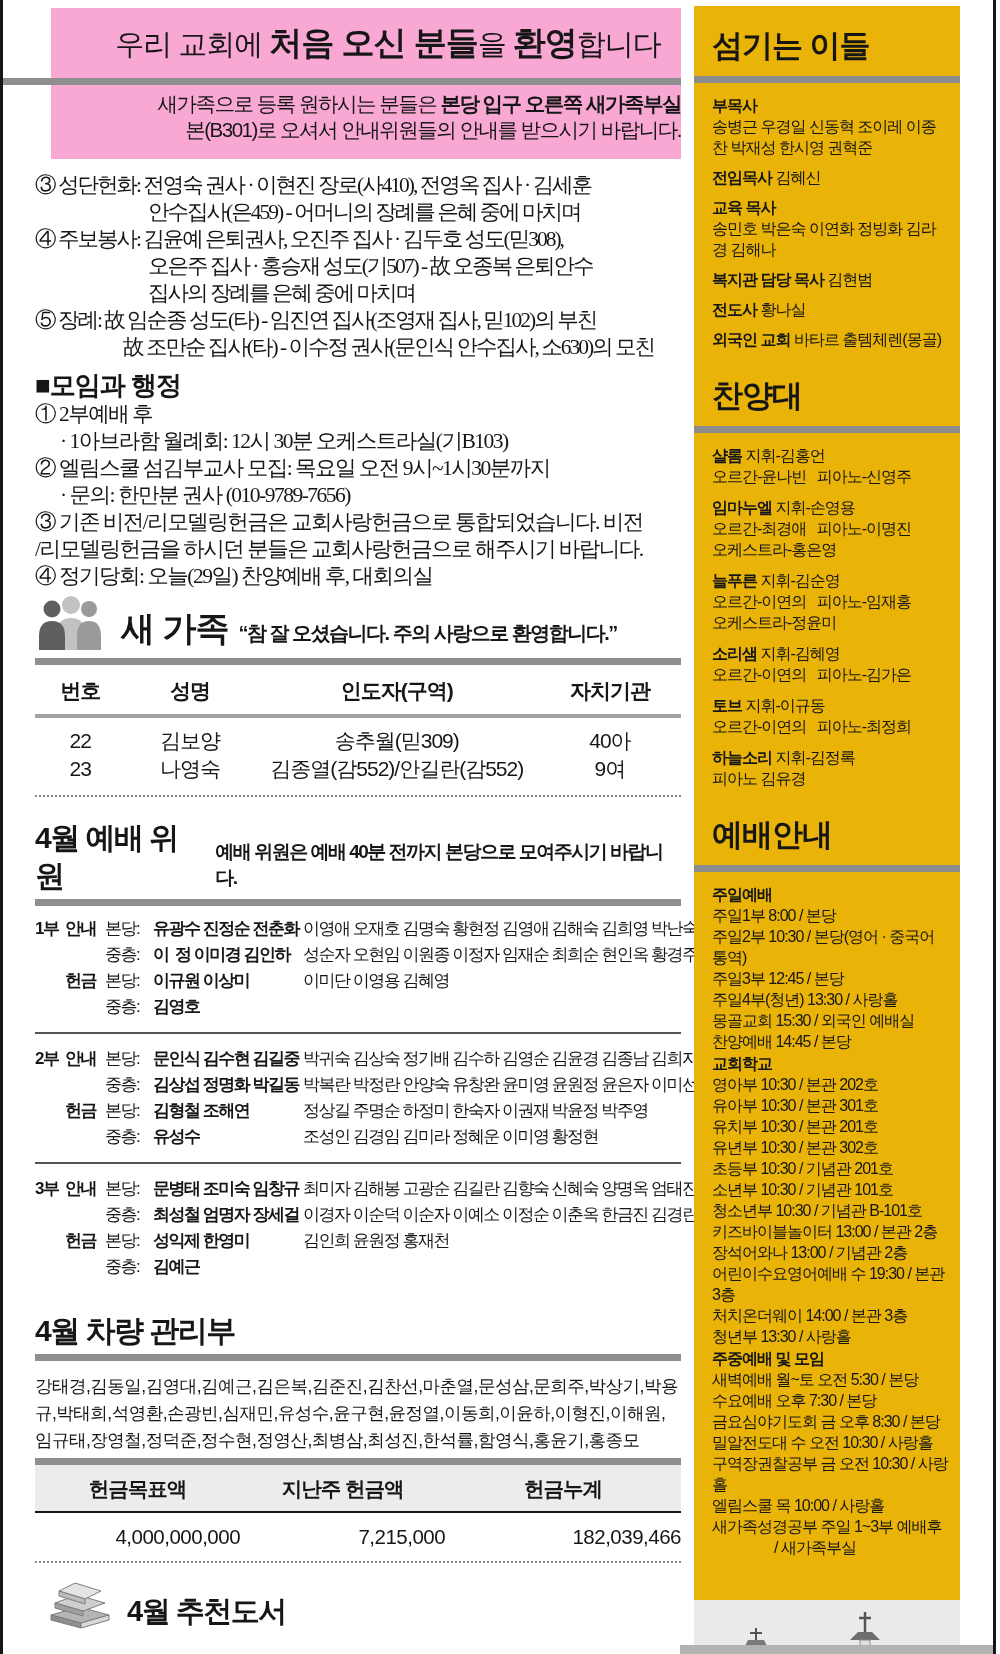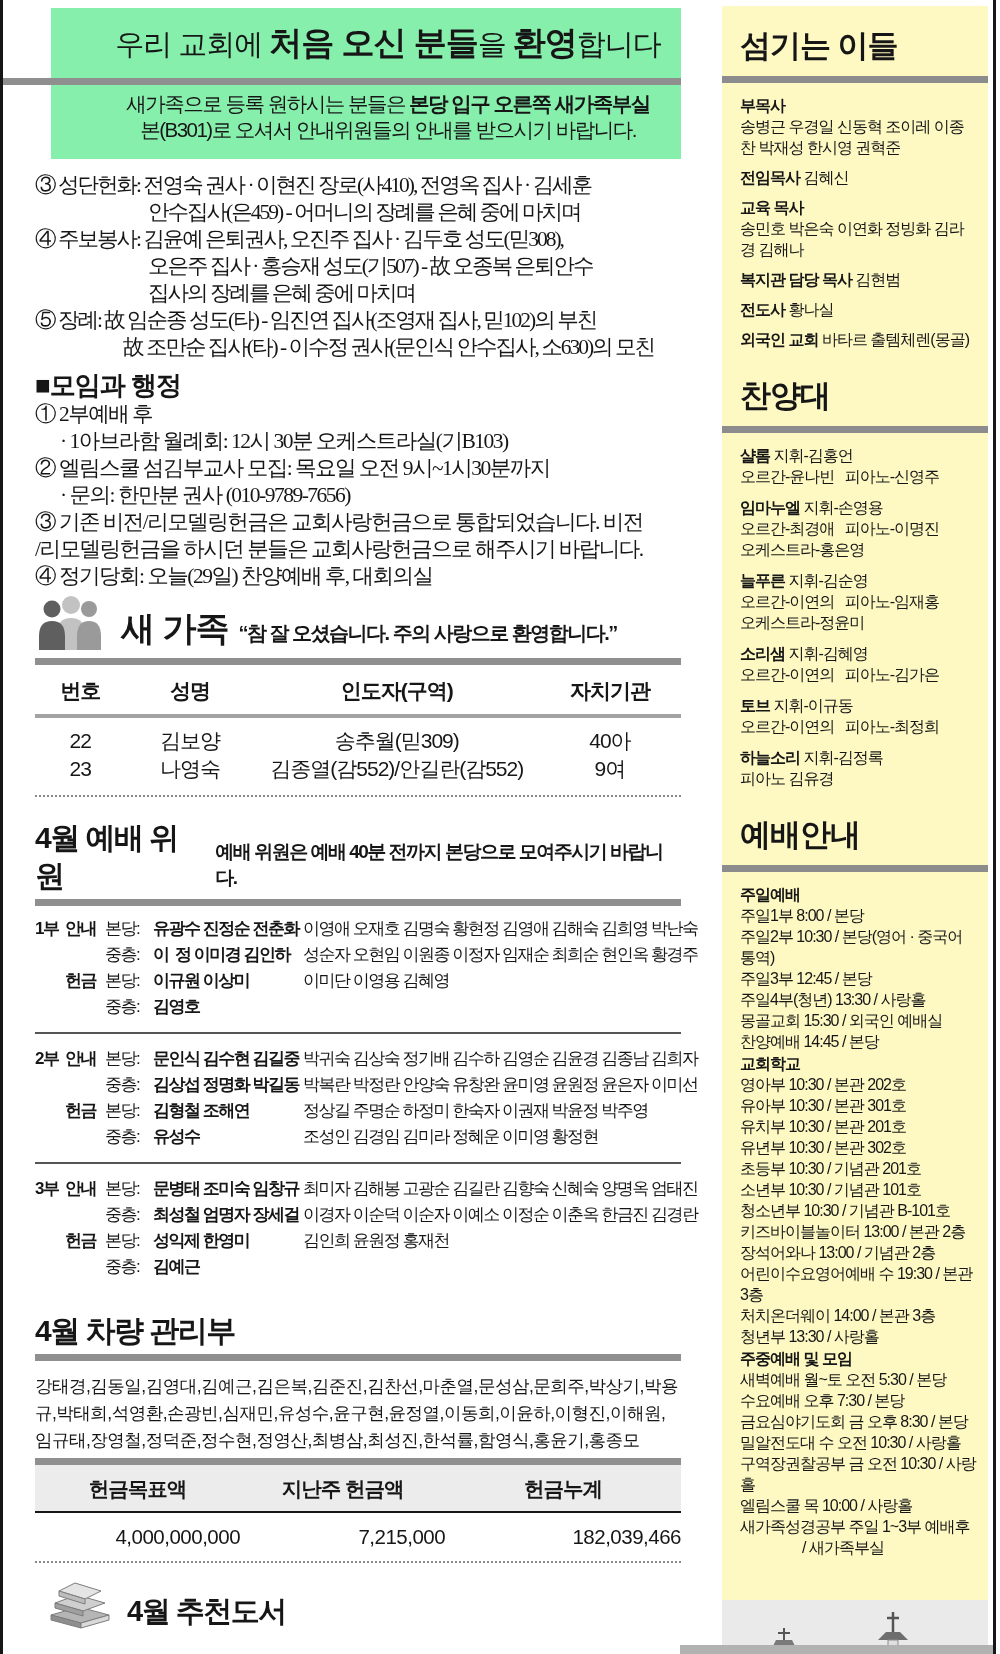--- a/index.html
+++ b/index.html
@@ -6,21 +6,21 @@
   html,body { background:#fff; }
   body { width:1000px; height:1654px; position:relative; font-family:"Liberation Sans", sans-serif; color:#161616; overflow:hidden; }
   .b { font-weight:bold; }
   .page { position:relative; width:1000px; height:1654px; background:#fff; }
   .border-left  { position:absolute; left:0; top:0; width:3px; height:1654px; background:#161616; }
   .border-right { position:absolute; left:993px; top:0; width:3px; height:1654px; background:#161616; }
 
   
   .main { position:absolute; left:3px; top:0; width:678px; height:1654px; padding:0 0 0 32px; }
 
-  .banner { background:#86efac; margin-left:16px; text-align:center;padding-left:44px; }
+  .banner { background:#f9a8d4; margin-left:16px; text-align:right;padding-left:44px; }
   .banner-title { margin-top:8px; height:70px; display:flex; align-items:center; justify-content:center;
                   font-size:29px; letter-spacing:-1px; }
   .banner-title .big { font-size:33px; font-weight:bold; }
   .main-bar { height:7px; background:#8f8f8f; margin-left:-32px; width:678px; }
   .banner-notice { height:74px; padding-top:6px; font-size:20.5px; line-height:26px; letter-spacing:-1.5px; font-weight:500; }
 
   .ann { margin-top:13px; font-family:"Liberation Serif", serif; font-size:21.5px; letter-spacing:-2px; }
   .ann .ln { line-height:27px; white-space:nowrap; }
   .ann .cont  { padding-left:113px; }
   .ann .cont5 { padding-left:88px; }
@@ -60,21 +60,21 @@
   .off-date { margin:0 0 5px auto; font-size:20.5px; letter-spacing:-1px; font-weight:500; }
   .off-row { display:grid; grid-template-columns:1fr 1fr 1.15fr; text-align:center; }
   .off-hrow { background:#ececec; font-size:20.5px; font-weight:bold; letter-spacing:-1px; padding:10px 0 8px 0; border-bottom:2.5px solid #161616; }
   .off-vrow { font-size:20.5px; letter-spacing:-0.5px; padding-top:12px;text-align:right; }
 
   .book-head { display:flex; align-items:flex-end; margin-top:14px; }
   .book-icon { margin:0 14px 0 12px; }
   .book-title { font-size:29px; font-weight:bold; letter-spacing:-1.5px; line-height:44px; }
 
   
-  .sidebar { position:absolute; left:722px; top:6px; width:266px; height:1648px; background:#fef9c3; padding:20px 12px 0 18px; }
+  .sidebar { position:absolute; left:694px; top:6px; width:266px; height:1648px; background:#eab308; padding:20px 12px 0 18px; }
   .sb-title { font-size:31px; font-weight:bold; letter-spacing:-1px; line-height:40px; }
   .sb-bar { height:7px; background:#8c8c8c; margin:10px -12px 12px -18px; }
   .sb-line { font-size:16px; letter-spacing:-1px; line-height:21px; white-space:pre-wrap; }
   .sb-grp { margin-bottom:9px; }
   .sb-role { font-weight:bold; }
   .choir-item { margin-bottom:10px; }
   .sb-sec { margin-top:26px; }
   .wg { margin-top:1px; }
   .church-wrap { margin:42px -12px 0 -18px; }
   .sb-bottom-strip { position:absolute; left:680px; top:1645px; width:313px; height:9px; background:#b2b2b2; }

